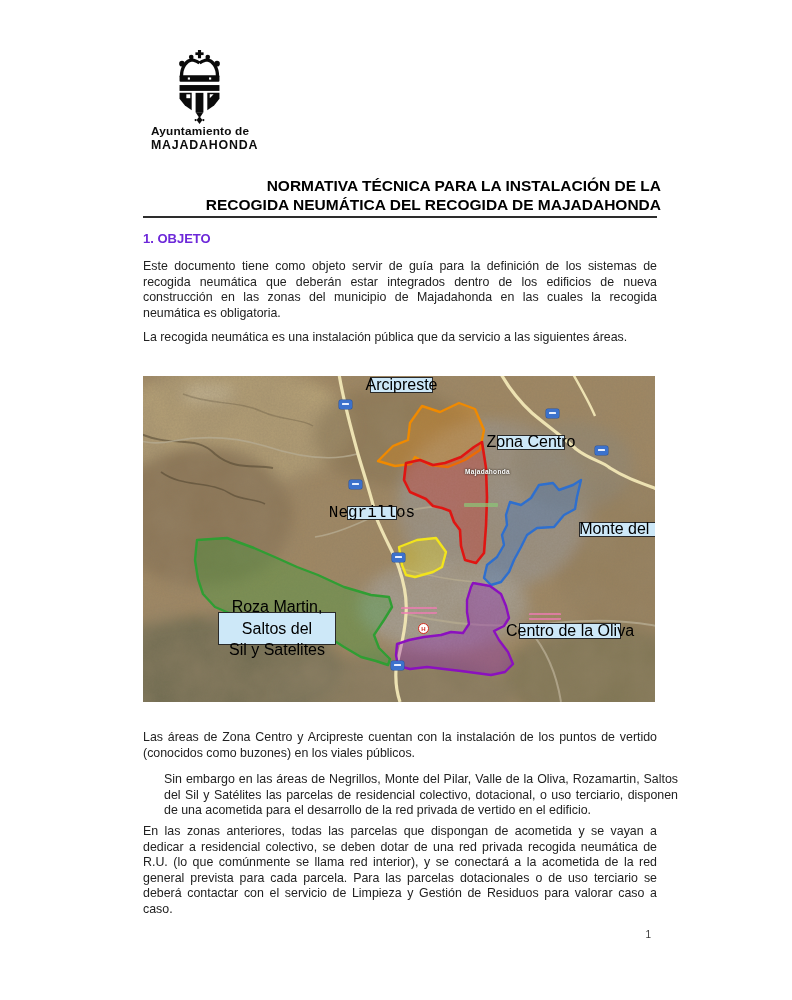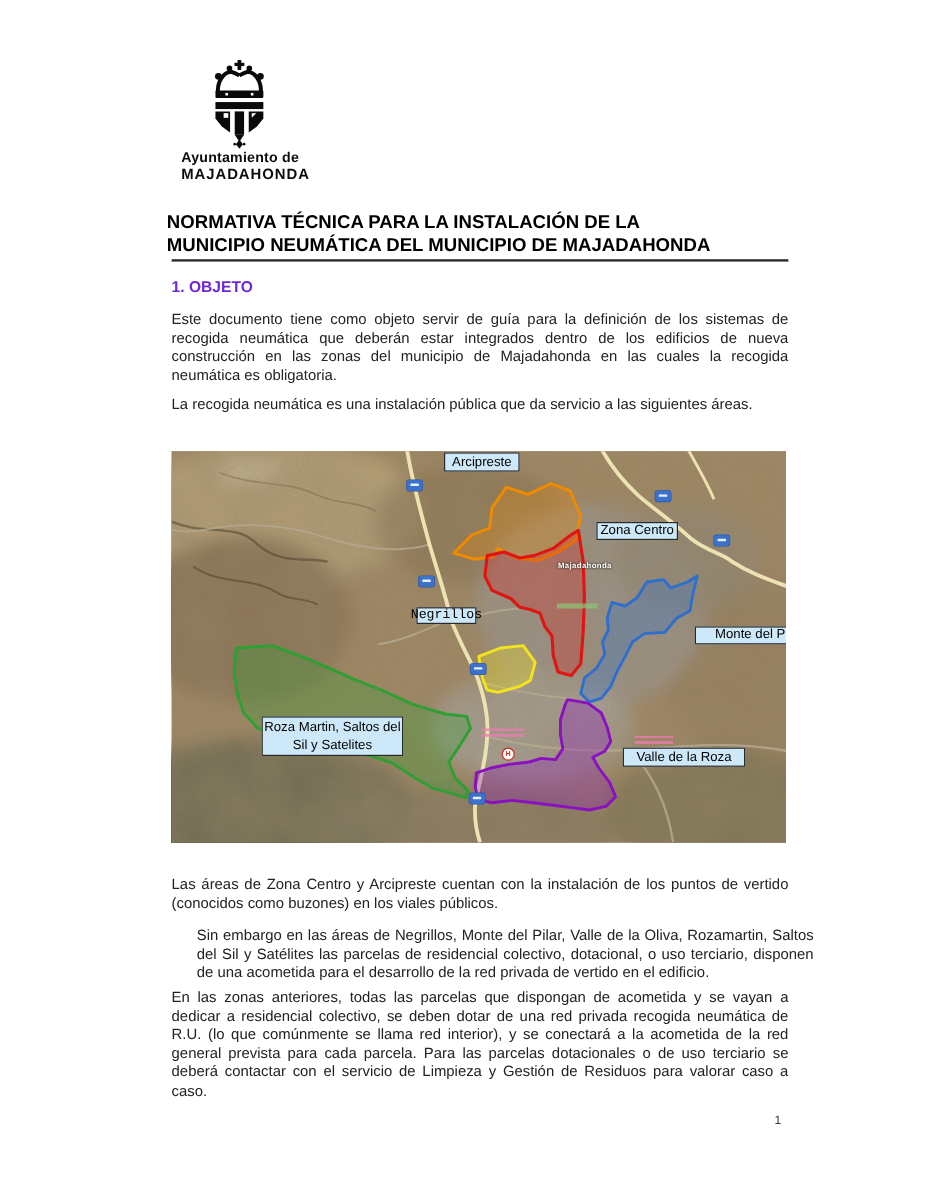--- a/index.html
+++ b/index.html
@@ -8,37 +8,37 @@
     font-family:"Liberation Sans", sans-serif; color:#1f1f1f; overflow:hidden;
   }
   
   .crest{position:absolute; left:177px; top:50px;}
   .org{position:absolute; left:151px; top:125px; line-height:13.5px; color:#0c0c0c; font-weight:700;}
   .org .l1{font-size:11.8px; letter-spacing:.2px;}
   .org .l2{font-size:12.4px; letter-spacing:.8px;}
   
   .doc-title{
     position:absolute; left:139px; top:176px; width:522px; margin:0;
-    text-align:left; font-size:15.5px; line-height:19px; font-weight:700; color:#000;
+    text-align:right; font-size:15.5px; line-height:19px; font-weight:700; color:#000;
   }
   .title-rule{position:absolute; left:143px; top:216px; width:514px; height:2px; background:#2d2d2d;}
   .h2{position:absolute; left:143px; top:231px; margin:0; font-size:13px; font-weight:700; color:#6d28d9;}
   
   .para{
     position:absolute; left:143px; width:514px; margin:0;
     font-size:12.4px; line-height:15.6px; text-align:justify; color:#222;
   }
   #p1{top:259px;} #p2{top:330px;} #p3{top:730px;} #p4{top:772px;margin-left:21px;} #p5{top:824px;}
   .pageno{position:absolute; left:143px; top:929px; width:508px; text-align:right; font-size:10px; color:#3a3a3a;}
   
   .map{position:absolute; left:143px; top:376px; width:512px; height:326px; background:#a18862; overflow:hidden;}
   .map svg.terrain{position:absolute; left:0; top:0;}
   .map-label{
     position:absolute; background:#cde8f8; border:1px solid #2a2a2a; box-sizing:border-box;
-    font-size:11px; line-height:1.3; color:#000; display:flex; align-items:center; justify-content:center;
+    font-size:16px; line-height:1.3; color:#000; display:flex; align-items:center; justify-content:center;
     text-align:center; white-space:nowrap;
   }
   .map-label.two-line{white-space:normal; line-height:1.35;}
   .badge{position:absolute; width:13px; height:9px; background:#3c72cc; border-radius:2px; box-shadow:0 0 0 .5px #2a55a0;}
   .badge::after{content:""; position:absolute; left:3px; top:3.2px; width:7px; height:2.2px; background:#e8f0ff; border-radius:.5px;}
   .hmarker{
     position:absolute; width:9px; height:9px; border-radius:50%; background:#fff; border:1.5px solid #d22b20;
     color:#d22b20; font-size:6px; font-weight:700; display:flex; align-items:center; justify-content:center; box-sizing:content-box;
   }
   .city-name{
@@ -84,21 +84,21 @@
       <rect x="9.5" y="45.5" width="4" height="4"></rect>
       <path d="M33.5,45.5 h4 l-4,4 Z"></path>
     </g>
   </svg>
   <div class="org">
     <div class="l1">Ayuntamiento de</div>
     <div class="l2">MAJADAHONDA</div>
   </div>
 
   <h1 class="doc-title"><span>NORMATIVA TÉCNICA PARA LA INSTALACIÓN DE LA</span><br>
-    <span>MUNICIPIO NEUMÁTICA DEL MUNICIPIO DE MAJADAHONDA</span></h1>
+    <span>RECOGIDA NEUMÁTICA DEL RECOGIDA DE MAJADAHONDA</span></h1>
   <div class="title-rule"></div>
 
   <h2 class="h2">1. OBJETO</h2>
 
   <p class="para" id="p2">La recogida neumática es una instalación pública que da servicio a las siguientes áreas.</p>
   <p class="para" id="p1">Este documento tiene como objeto servir de guía para la definición de los sistemas de recogida neumática que deberán estar integrados dentro de los edificios de nueva construcción en las zonas del municipio de Majadahonda en las cuales la recogida neumática es obligatoria.</p>
 
   <div class="map">
     <svg class="terrain" width="512" height="326" viewBox="0 0 512 326">
       <defs>
@@ -173,24 +173,24 @@
     <div class="city-name" style="left:322px; top:92px;">Majadahonda</div>
     <div class="mini-mark mini-green" style="left:321px; top:127px; width:34px;"></div>
     <div class="mini-mark mini-pink" style="left:258px; top:231px; width:36px;"></div>
     <div class="mini-mark mini-pink" style="left:386px; top:237px; width:32px;"></div>
     <div class="hmarker" style="left:275px; top:247px;">H</div>
 
     <div class="map-label" style="left:227px; top:1px;   width:63px;  height:16px;">Arcipreste</div>
     <div class="map-label" style="left:354px; top:59px;  width:68px;  height:15px;">Zona Centro</div>
     <div class="map-label" style="left:204px; top:130px; width:50px;  height:14px;font-family:Liberation Mono, monospace;">Negrillos</div>
     <div class="map-label" style="left:397px; top:146px; width:107px; height:15px;margin-left:39px;">Monte del Pilar</div>
-    <div class="map-label two-line" style="left:75px; top:221px; width:118px; height:33px;">
+    <div class="map-label two-line" style="left:75px; top:236px; width:118px; height:33px;">
         <span><span>Roza Martin, Saltos del</span><br><span>Sil y Satelites</span></span>
       </div>
-    <div class="map-label" style="left:376px; top:247px; width:102px; height:16px;">Valle de la Roza</div>
+    <div class="map-label" style="left:376px; top:247px; width:102px; height:16px;">Centro de la Oliva</div>
   </div>
 
   <p class="para" id="p3">Las áreas de Zona Centro y Arcipreste cuentan con la instalación de los puntos de vertido (conocidos como buzones) en los viales públicos.</p>
   <p class="para" id="p4">Sin embargo en las áreas de Negrillos, Monte del Pilar, Valle de la Oliva, Rozamartin, Saltos del Sil y Satélites las parcelas de residencial colectivo, dotacional, o uso terciario, disponen de una acometida para el desarrollo de la red privada de vertido en el edificio.</p>
   <p class="para" id="p5">En las zonas anteriores, todas las parcelas que dispongan de acometida y se vayan a dedicar a residencial colectivo, se deben dotar de una red privada recogida neumática de R.U. (lo que comúnmente se llama red interior), y se conectará a la acometida de la red general prevista para cada parcela. Para las parcelas dotacionales o de uso terciario se deberá contactar con el servicio de Limpieza y Gestión de Residuos para valorar caso a caso.</p>
 
   <div class="pageno">1</div>
 </div>
 
 </body></html>

